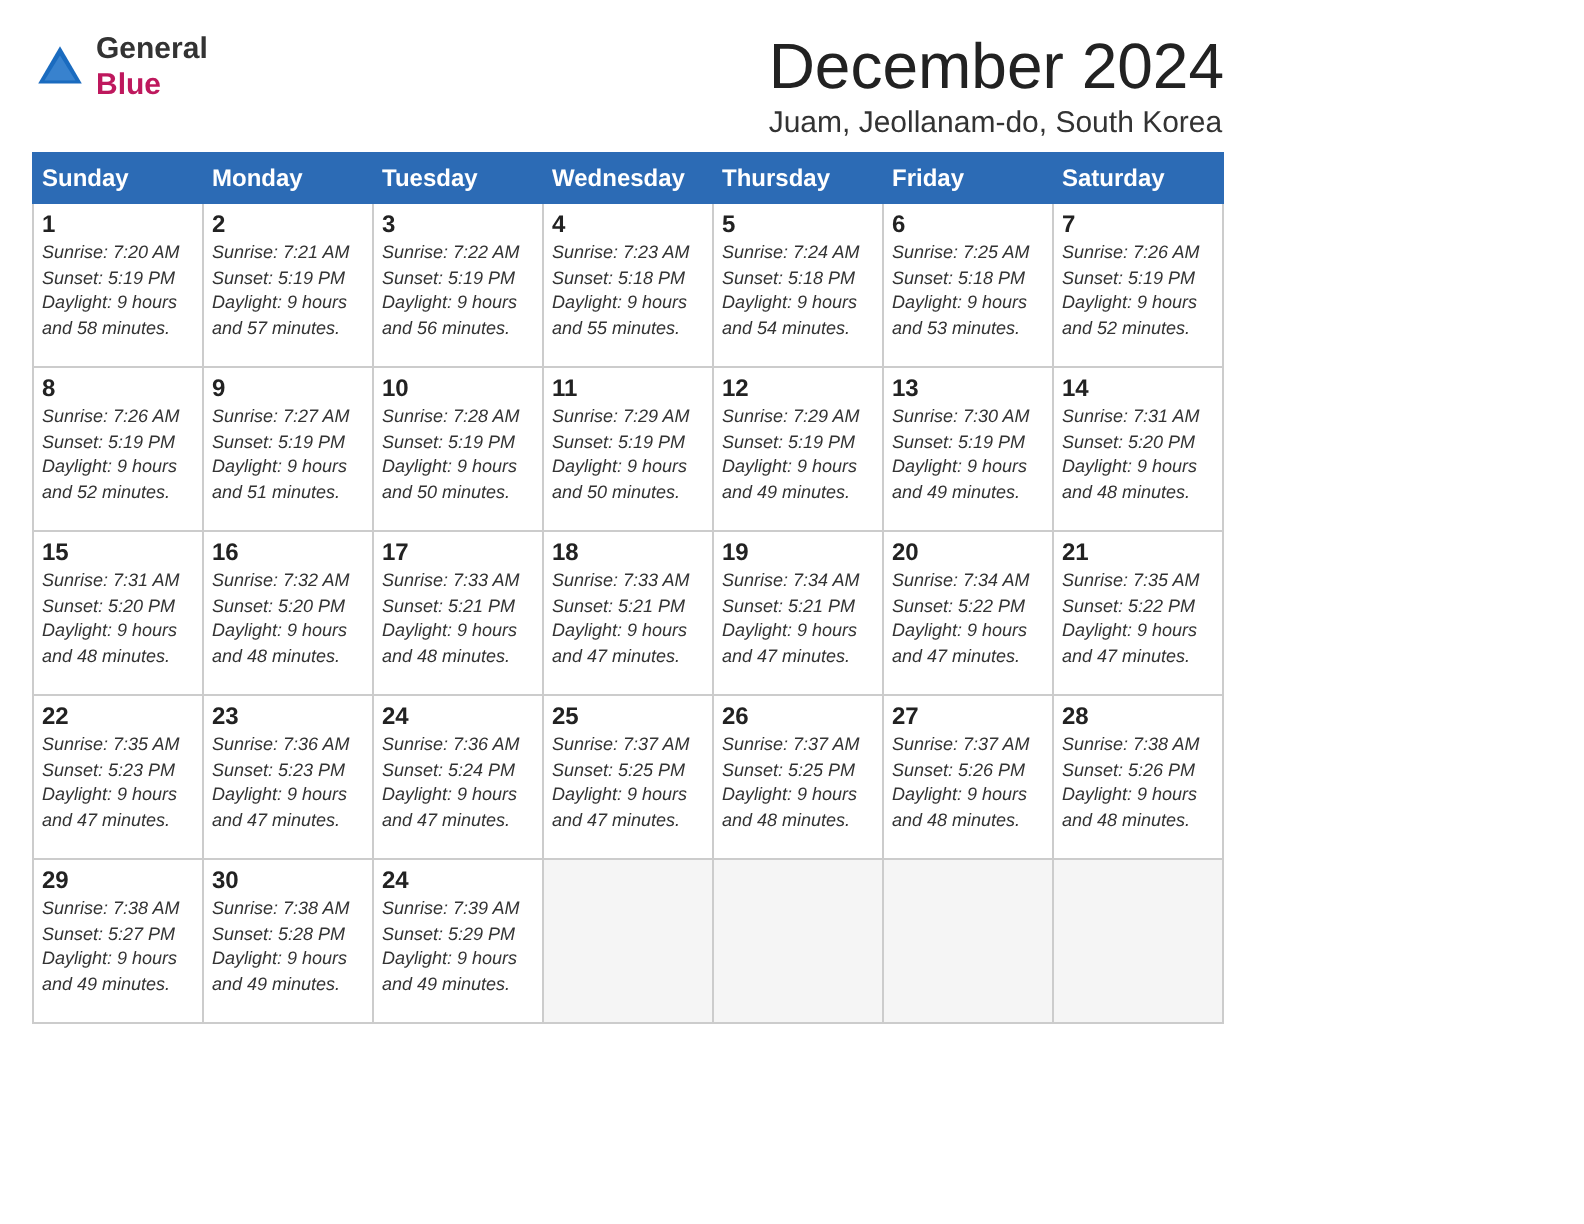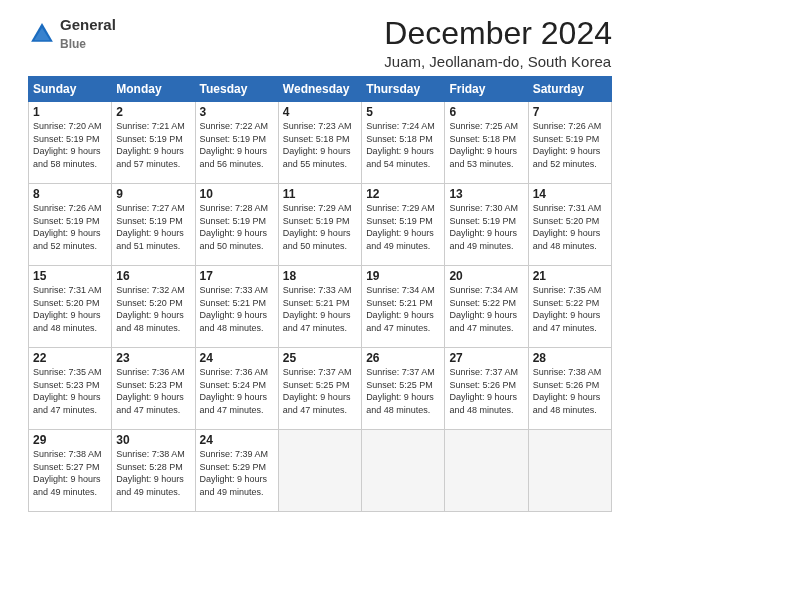--- a/index.html
+++ b/index.html
@@ -5,42 +5,42 @@
     * { margin: 0; padding: 0; box-sizing: border-box; }
     body {
       font-family: Arial, sans-serif;
       background: #fff;
       width: 792px;
       height: 612px;
       overflow: hidden;
     }
     .container {
       width: 632px;
-      padding: 16px 20px 10px 28px;
+      padding: 16px 20px 10px 16px;
     }
     .header-row {
       display: flex;
       align-items: flex-start;
       justify-content: space-between;
       margin-bottom: 6px;
     }
     .logo {
       display: flex;
       align-items: center;
       gap: 4px;
     }
     .logo-text-general {
       font-size: 15px;
       font-weight: bold;
       color: #333;
     }
     .logo-text-blue {
-      font-size: 12px;
-      font-weight: bold;
-      color: #737373;
+      font-size: 15px;
+      font-weight: bold;
+      color: #be185d;
     }
     .logo-icon {
       width: 28px;
       height: 28px;
     }
     .title-block {
       text-align: left;
     }
     .month-title {
       font-size: 32px;
@@ -84,20 +84,21 @@
       font-size: 12px;
       font-weight: bold;
       color: #222;
       display: block;
       margin-bottom: 1px;
     }
     .day-info {
       font-size: 9px;
       line-height: 1.4;
       color: #333;
+      font-style: italic;
     }
   </style>
 </head>
 <body>
 
 <div class="container">
   <div class="header-row">
     <div class="logo">
       <svg class="logo-icon" viewBox="0 0 36 36">
         <polygon points="18,4 32,28 4,28" fill="#1a6bbf"></polygon>

